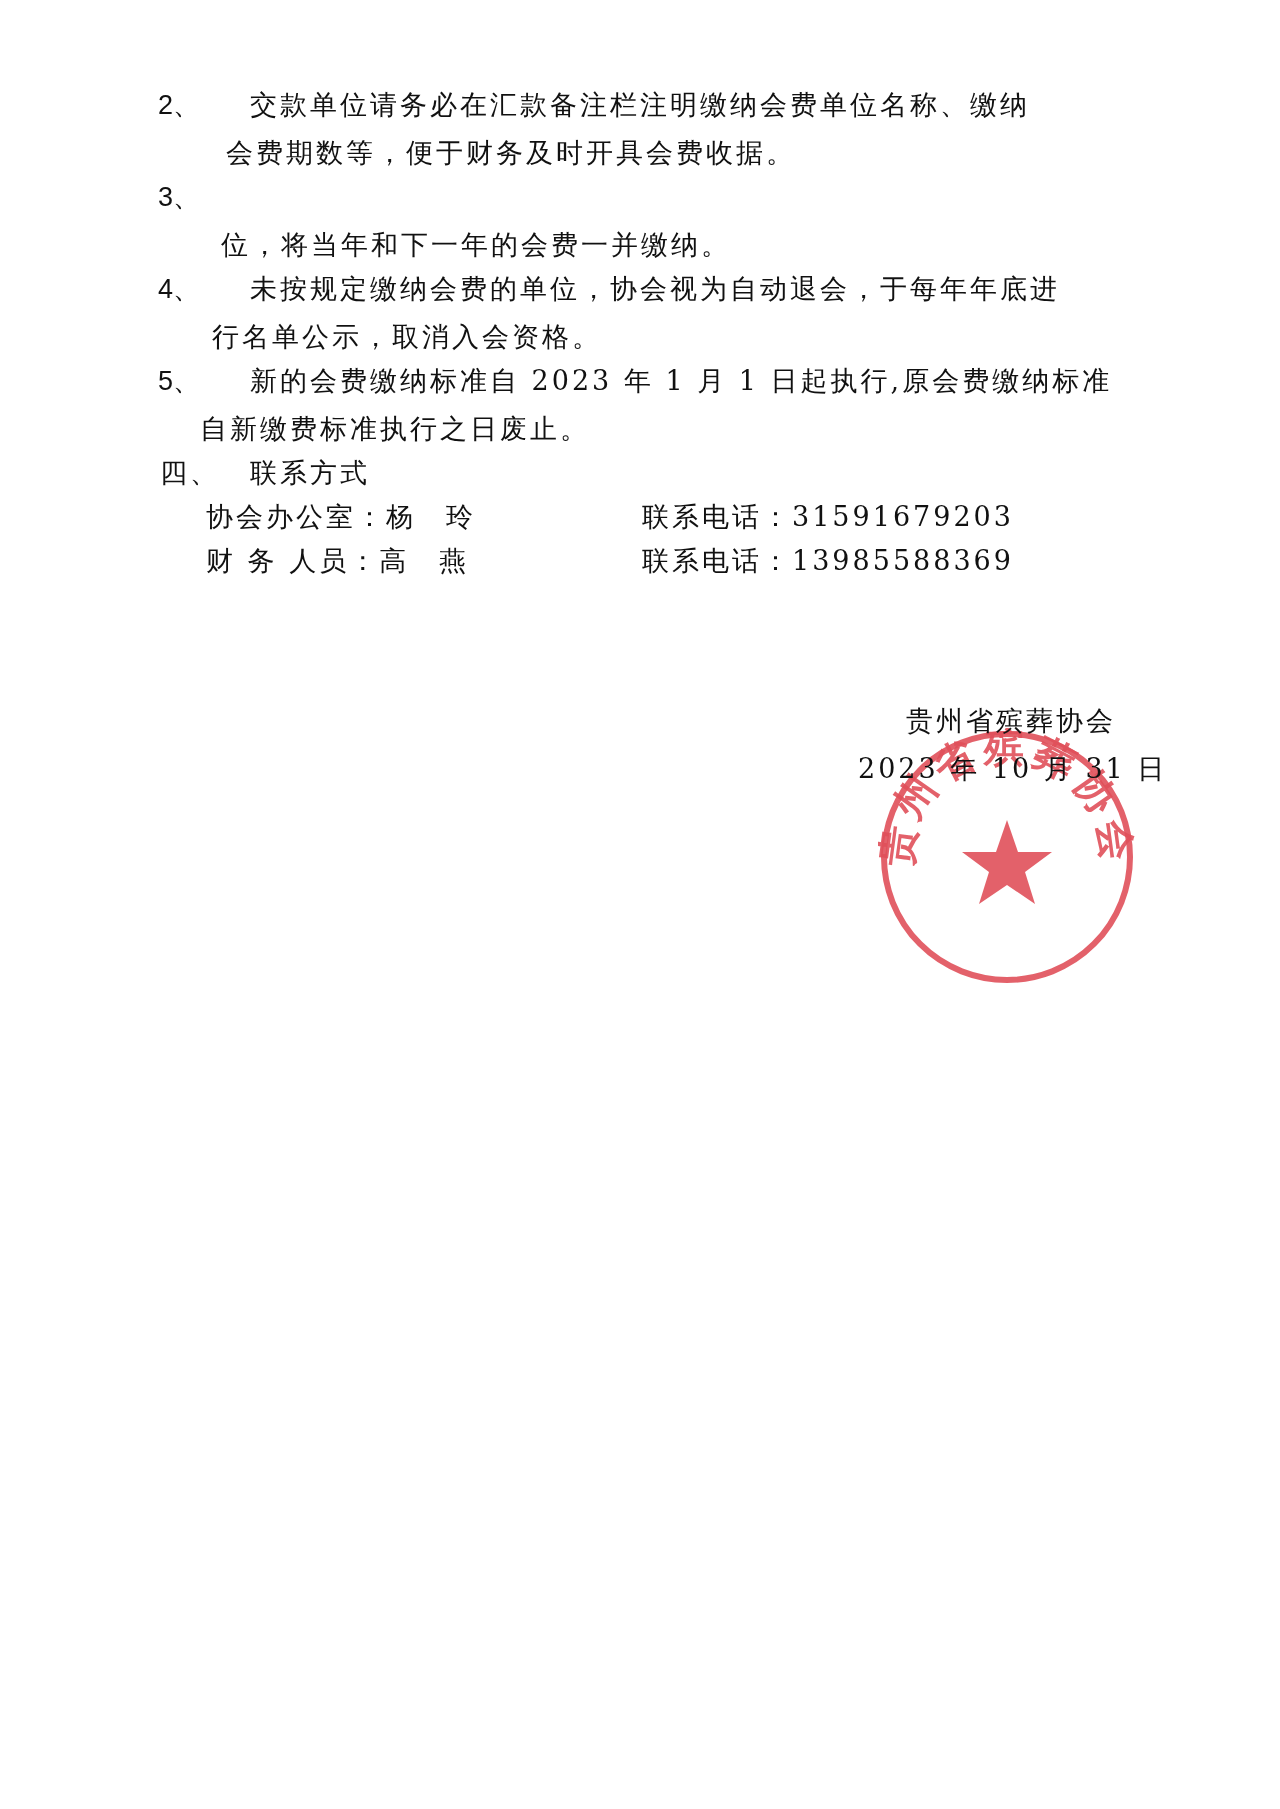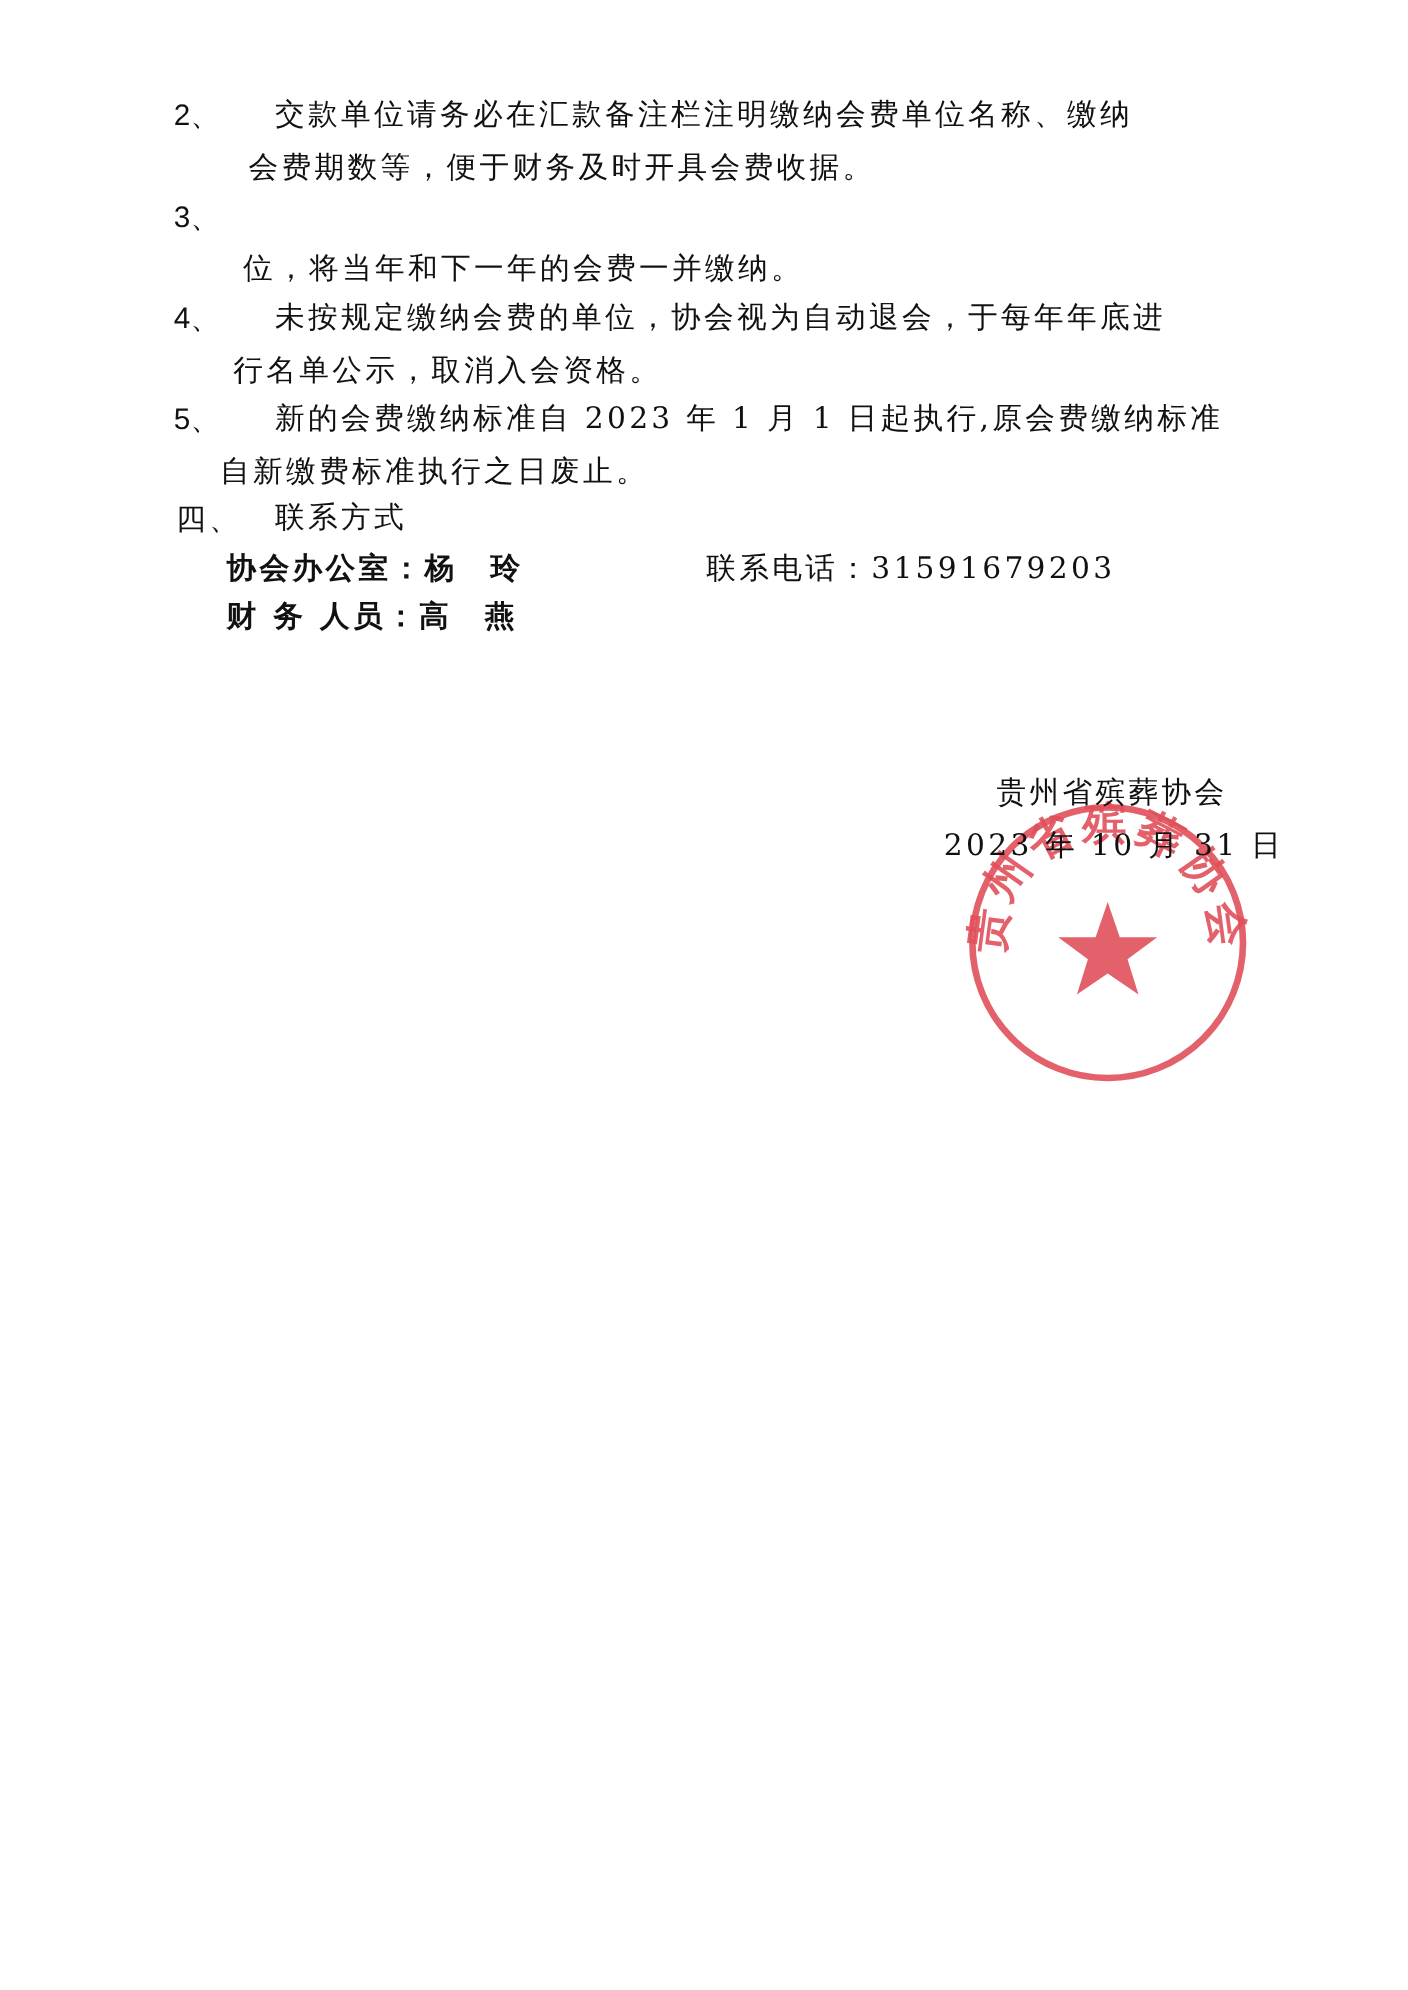--- a/index.html
+++ b/index.html
@@ -1,21 +1,21 @@
 <!DOCTYPE html>
 <html><head>
   <meta charset="utf-8">
   <style>
     html, body { margin: 0; padding: 0; background: #ffffff; }
     body { width: 1280px; height: 1809px; position: relative; overflow: hidden;
            font-family: "DejaVu Serif", "Liberation Serif", serif; color: #111; }
     .page { position: absolute; left: 0; top: 0; width: 1280px; height: 1809px; background: #fff; }
     .line { position: absolute; font-size: 27px; letter-spacing: 3px; white-space: nowrap; line-height: 34px; }
     .num { font-family: "Liberation Sans", "DejaVu Sans", sans-serif; font-weight: 400; font-size: 27px; letter-spacing: 0; }
-    .contact-label { position: absolute; font-weight: bold; }
+    .contact-label { position: absolute; }
     .contact-phone { position: absolute; }
     .stamp { position: absolute; left: 878px; top: 728px; width: 258px; height: 258px; }
     .sign { position: absolute; font-size: 27px; letter-spacing: 3px; white-space: nowrap; line-height: 34px; }
   </style>
 </head>
 <body>
 
 <div class="page">
 
   <div class="line" style="left:158px; top:88px;"><span class="num">2、</span></div>
@@ -27,25 +27,26 @@
 
   <div class="line" style="left:158px; top:272px;"><span class="num">4、</span></div>
   <div class="line" style="left:250px; top:272px;">未按规定缴纳会费的单位，协会视为自动退会，于每年年底进</div>
   <div class="line" style="left:212px; top:320px;">行名单公示，取消入会资格。</div>
 
   <div class="line" style="left:158px; top:364px;"><span class="num">5、</span></div>
   <div class="line" style="left:250px; top:364px;">新的会费缴纳标准自 2023 年 1 月 1 日起执行,原会费缴纳标准</div>
   <div class="line" style="left:200px; top:412px;">自新缴费标准执行之日废止。</div>
 
   <div class="line" style="left:160px; top:456px;">四、</div>
-  <div class="line" style="left:250px; top:456px;font-family:Liberation Mono, monospace;">联系方式</div>
+  <div class="line" style="left:250px; top:456px;">联系方式</div>
 
   <div class="line contact-label" style="left:206px; top:500px;">协会办公室：杨　玲</div>
   <div class="line contact-phone" style="left:642px; top:500px;">联系电话：31591679203</div>
   <div class="line contact-label" style="left:206px; top:544px;">财 务 人员：高　燕</div>
+  <div class="line contact-phone" style="left:642px; top:544px;">联系电话：13985588369</div>
 
   <svg class="stamp" viewBox="0 0 258 258">
     <defs>
       <path id="arc" d="M 38,160 A 96,96 0 1,1 220,160"></path>
     </defs>
     <circle cx="129" cy="129" r="123" fill="none" stroke="#e0505a" stroke-width="6" opacity="0.9"></circle>
     <text font-size="40" fill="#e0505a" opacity="0.9" font-family="DejaVu Serif, serif" font-weight="bold" letter-spacing="6">
       <textPath href="#arc" startOffset="50%" text-anchor="middle">贵州省殡葬协会</textPath>
     </text>
     <polygon points="129,92 140,124 174,124 147,144 157,176 129,157 101,176 111,144 84,124 118,124" fill="#e0505a" opacity="0.9"></polygon>

